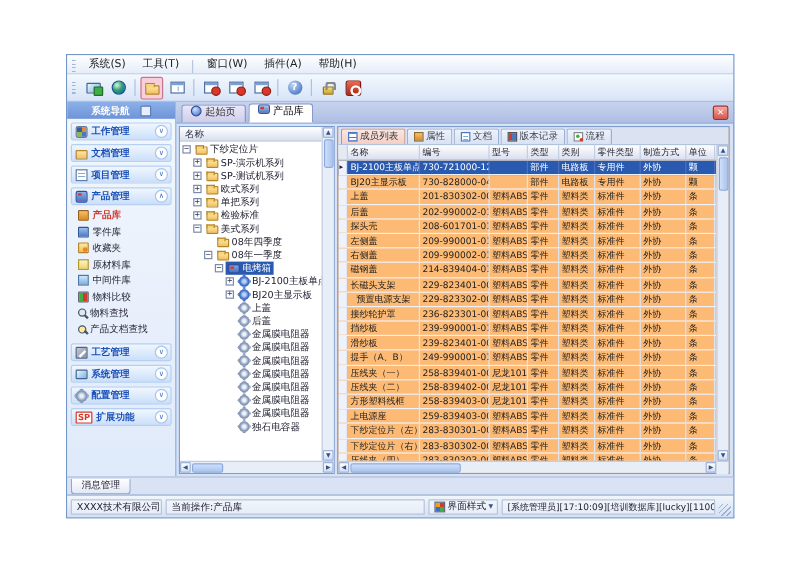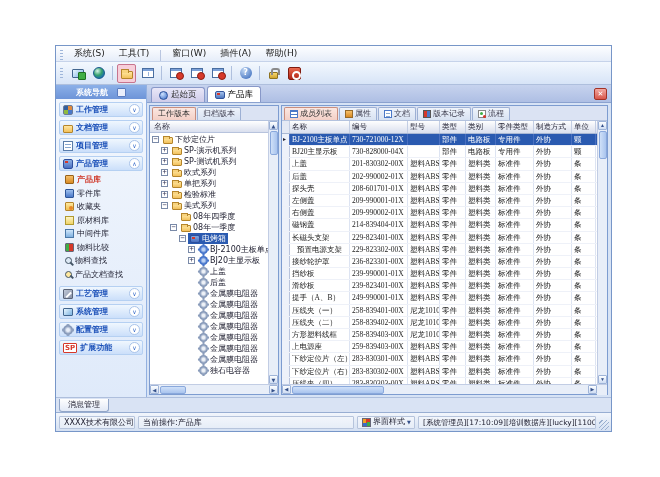--- a/index.html
+++ b/index.html
@@ -110,21 +110,21 @@
     transform:rotate(45deg); right:-3px; bottom:-1px; }
   .ii-doc-search{ width:7px; height:7px; border:1.5px solid #456; border-radius:50%; background:#ffe9a0; }
   .ii-doc-search::after{ content:''; position:absolute; width:4px; height:1.5px; background:#456;
     transform:rotate(45deg); right:-3px; bottom:-1px; }
 
   
   .rightcol{ flex:1; display:flex; flex-direction:column; min-width:0; }
   .tabstrip{ height:18px; background:linear-gradient(#c7d3ee,#aebfe4); display:flex;
     align-items:flex-end; padding:2px 4px 0 4px; border-bottom:1px solid #8ba2cf; position:relative; }
   .dtabs{ display:flex; align-items:flex-end; gap:2px; }
-  .dtab{ height:15px; display:flex; align-items:center; gap:3px; padding:0 7px; font-size:8.5px;
+  .dtab{ height:15px; display:flex; gap:3px; padding:0 7px; font-size:8.5px;
     color:#333; border:1px solid #8898c8; border-bottom:none; border-radius:3px 3px 0 0;
     background:linear-gradient(#e9e7f8,#cfccea); white-space:nowrap; }
   .dtab.dactive{ background:#fff; color:#000; height:16px; }
   .mico{ position:relative; display:inline-block; flex:none; }
   .mico-home{ width:9px; height:9px; border-radius:50%; border:1px solid #2a4f9a;
     background:radial-gradient(circle at 35% 30%,#cfe2ff,#3a6cc8); }
   .mico-machine{ width:10px; height:8px; background:linear-gradient(#a8c4ec,#5078c0);
     border:1px solid #33549c; border-radius:2px; }
   .mico-machine::after{ content:''; position:absolute; width:3px; height:2px; background:#d6382a; left:1px; top:1px; }
   .tab-close{ position:absolute; right:4px; top:3px; width:13px; height:12px; border:1px solid #a23226;
@@ -186,22 +186,22 @@
     border:1px solid #2d4f9e; border-radius:2px; }
   .tic-machine::after{ content:''; position:absolute; left:1px; top:1px; width:3px; height:2px; background:#d6382a; }
   .tic-part-blue{ width:9px; height:9px; border-radius:50%;
     background:radial-gradient(#bcd2f4 20%,#3f6fc8 55%);
     box-shadow:0 -4px 0 -3px #3f6fc8,0 4px 0 -3px #3f6fc8,-4px 0 0 -3px #3f6fc8,4px 0 0 -3px #3f6fc8; }
   .tic-part-gray{ width:9px; height:9px; border-radius:50%;
     background:radial-gradient(#eef2f8 20%,#8598b8 55%);
     box-shadow:0 -4px 0 -3px #8598b8,0 4px 0 -3px #8598b8,-4px 0 0 -3px #8598b8,4px 0 0 -3px #8598b8; }
 
   
-  .detail-panel{ flex:1; border:1px solid #7d9cd0; background:#ffffff; display:flex;
-    flex-direction:column; min-width:0; min-height:0;font-family:Liberation Serif, serif; }
+  .detail-panel{ flex:1; border:1px solid #7d9cd0; background:#fdba74; display:flex;
+    flex-direction:column; min-width:0; min-height:0; }
   .dti{ position:relative; width:8px; height:8px; display:inline-block; flex:none; }
   .dti-list{ background:repeating-linear-gradient(#4a78c8 0 1px,#fff 1px 3px); border:1px solid #4a78c8; }
   .dti-prop{ background:linear-gradient(#f6c06a,#d88a24); border:1px solid #966a2a; }
   .dti-doc{ background:#fff; border:1px solid #4a78c8; }
   .dti-doc::before{ content:''; position:absolute; left:1px; right:1px; top:2px; height:4px;
     background:repeating-linear-gradient(#88a8d0 0 1px,transparent 1px 2.5px); }
   .dti-version{ background:linear-gradient(90deg,#d6382a 0 50%,#4a78c8 0); border:1px solid #555; }
   .dti-flow{ background:#fff; border:1px solid #888; }
   .dti-flow::before{ content:''; position:absolute; left:1px; top:1px; width:3px; height:3px;
     border-radius:50%; background:#3fae46; box-shadow:3px 3px 0 #d6382a; }
@@ -408,24 +408,20 @@
                 <span class="mico mico-machine"></span>
                 <span class="dtab-lbl">产品库</span>
               </div>
             </div>
           <span class="tab-close"></span>
         </div>
 
         <div class="content">
 
           <div class="bom-panel">
-            <div class="bom-tabs">
-                <span class="vtab vactive">工作版本</span>
-                <span class="vtab">归档版本</span>
-              </div>
             <div class="bom-main">
               <div class="bom-left">
                 <div class="bom-colhdr">名称</div>
                 <div class="tree">
                     <div class="trow" style="padding-left: 2px;">
                       <span class="texp">−</span>
                       <span class="tgrp">
                         <span class="tic tic-folder"></span>
                         <span class="tlabel">下纱定位片</span>
                       </span>

